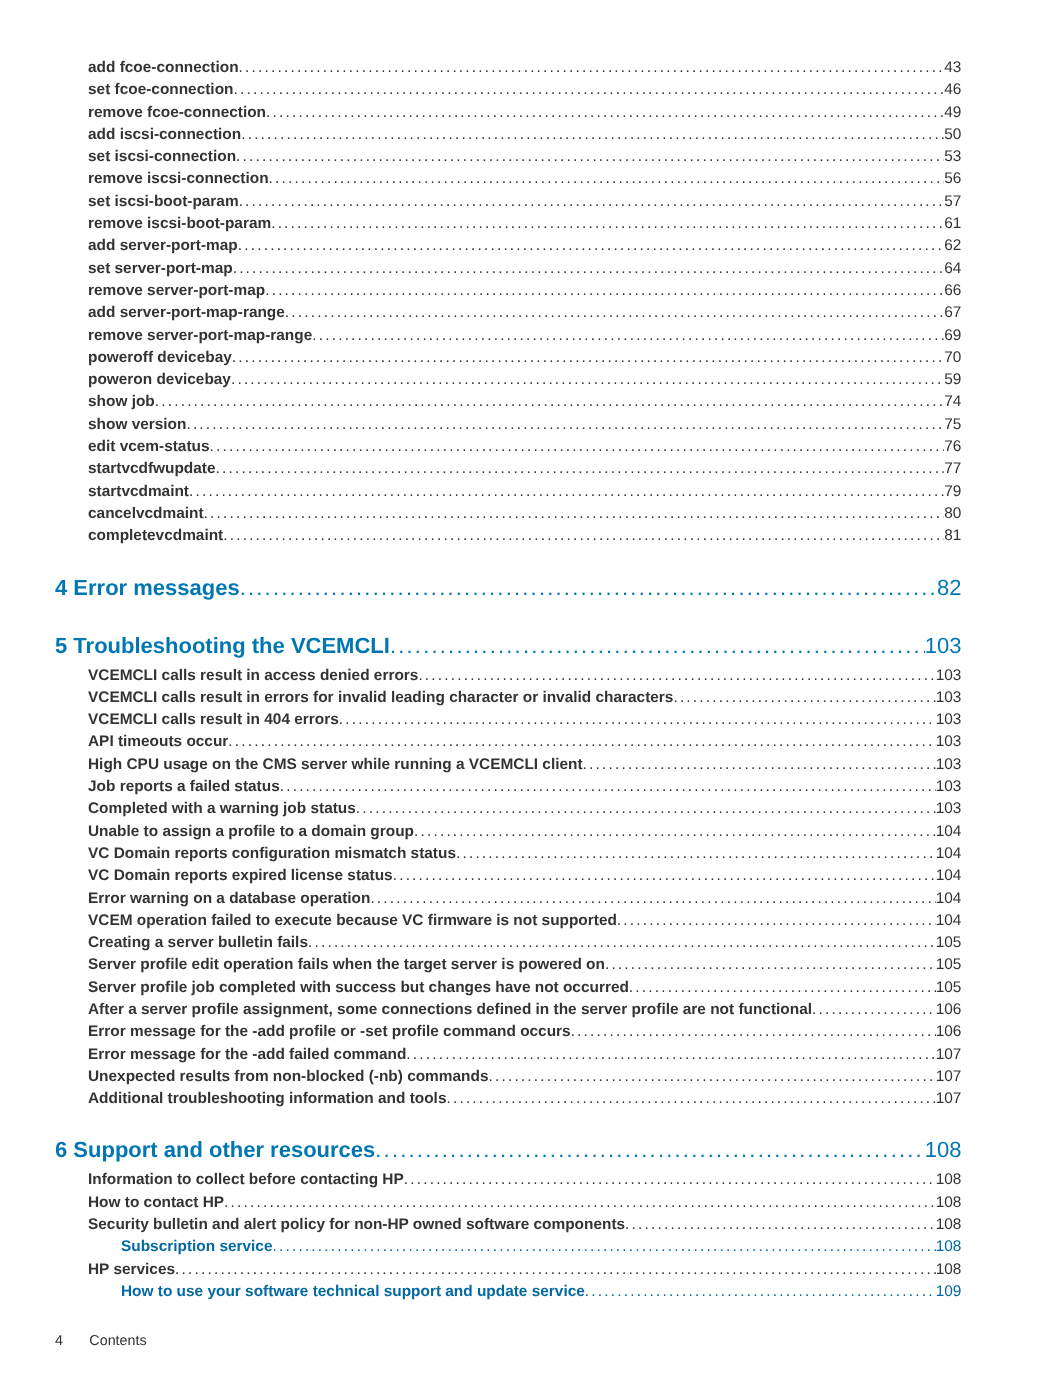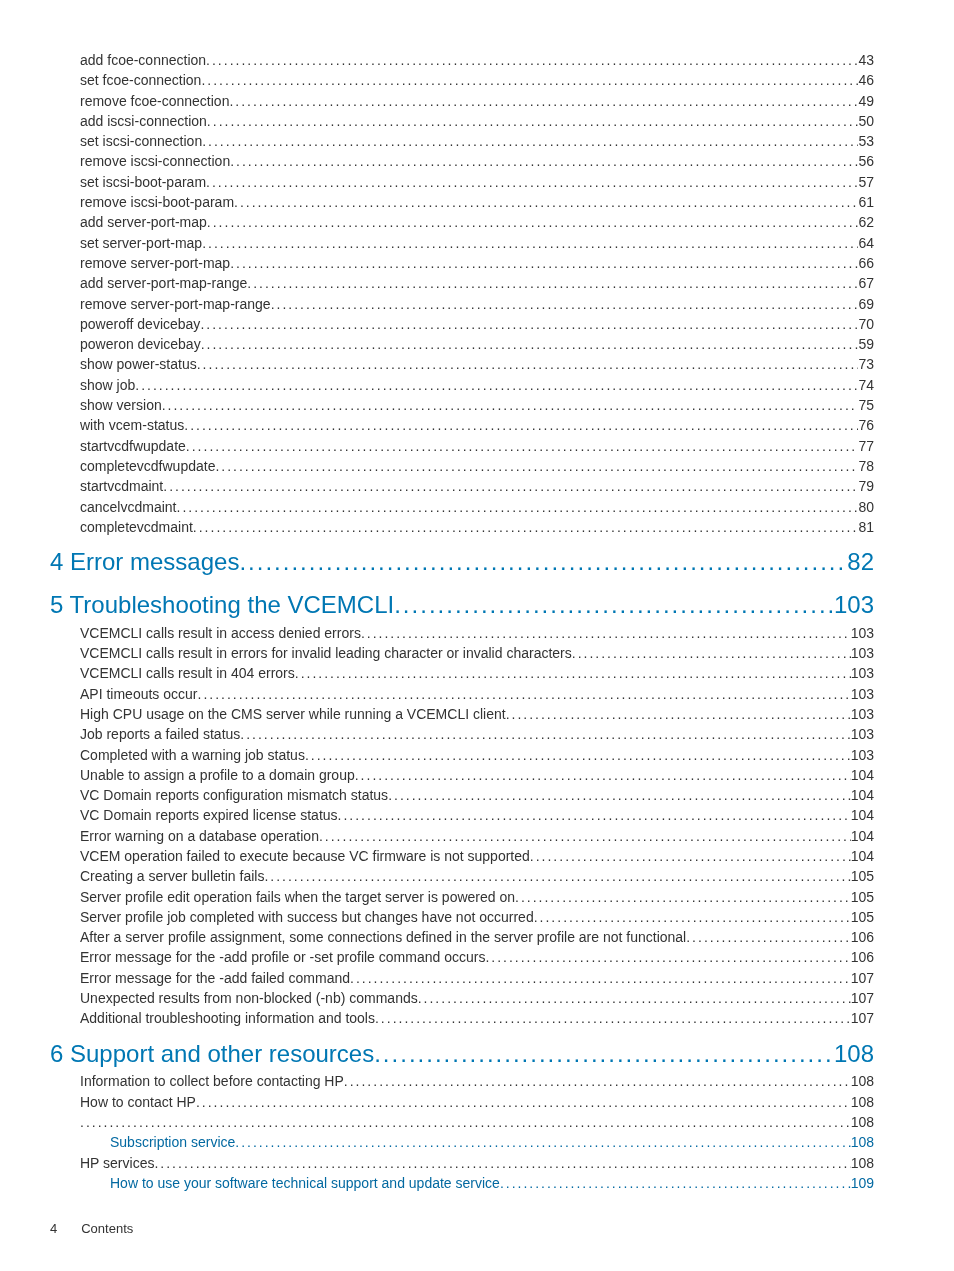--- a/index.html
+++ b/index.html
@@ -15,38 +15,39 @@
     }
     .toc-line {
       display: flex;
       align-items: baseline;
       white-space: nowrap;
       overflow: hidden;
       line-height: 1.45;
     }
     .toc-label {
       flex: 0 0 auto;
+      font-weight: bold;
     }
     .toc-dots {
       flex: 1 1 auto;
       overflow: hidden;
       letter-spacing: 2px;
       min-width: 6px;
     }
     .toc-dots::before {
       content: "....................................................................................................................................................................................................................................................";
     }
     .toc-page {
       flex: 0 0 auto;
     }
     .level-0 {
-      font-size: 24px;
+      font-size: 20px;
       color: #0077b3;
       padding-left: 0;
-      margin-top: 8px;
+      margin-top: 24px;
     }
     .level-0 .toc-page { color: #0077b3; text-align: center; }
     .level-0 .toc-dots { color: #0077b3; }
     .level-1 {
       padding-left: 30px;
       color: #333;
     }
     .level-2 {
       padding-left: 60px;
       color: #0369a1;
@@ -133,48 +134,38 @@
       <span class="toc-label">poweroff devicebay</span>
       <span class="toc-dots"></span>
       <span class="toc-page">70</span>
     </div>
     <div class="toc-line level-1">
       <span class="toc-label">poweron devicebay</span>
       <span class="toc-dots"></span>
       <span class="toc-page">59</span>
     </div>
     <div class="toc-line level-1">
-      <span class="toc-label">show power-status</span>
-      <span class="toc-dots"></span>
-      <span class="toc-page">73</span>
-    </div>
-    <div class="toc-line level-1">
       <span class="toc-label">show job</span>
       <span class="toc-dots"></span>
       <span class="toc-page">74</span>
     </div>
     <div class="toc-line level-1">
       <span class="toc-label">show version</span>
       <span class="toc-dots"></span>
       <span class="toc-page">75</span>
     </div>
     <div class="toc-line level-1">
-      <span class="toc-label">with vcem-status</span>
+      <span class="toc-label">edit vcem-status</span>
       <span class="toc-dots"></span>
       <span class="toc-page">76</span>
     </div>
     <div class="toc-line level-1">
       <span class="toc-label">startvcdfwupdate</span>
       <span class="toc-dots"></span>
       <span class="toc-page">77</span>
-    </div>
-    <div class="toc-line level-1">
-      <span class="toc-label">completevcdfwupdate</span>
-      <span class="toc-dots"></span>
-      <span class="toc-page">78</span>
     </div>
     <div class="toc-line level-1">
       <span class="toc-label">startvcdmaint</span>
       <span class="toc-dots"></span>
       <span class="toc-page">79</span>
     </div>
     <div class="toc-line level-1">
       <span class="toc-label">cancelvcdmaint</span>
       <span class="toc-dots"></span>
       <span class="toc-page">80</span>
@@ -303,20 +294,21 @@
       <span class="toc-label">Information to collect before contacting HP</span>
       <span class="toc-dots"></span>
       <span class="toc-page">108</span>
     </div>
     <div class="toc-line level-1">
       <span class="toc-label">How to contact HP</span>
       <span class="toc-dots"></span>
       <span class="toc-page">108</span>
     </div>
     <div class="toc-line level-1">
+      <span class="toc-label">Security bulletin and alert policy for non-HP owned software components</span>
       <span class="toc-dots"></span>
       <span class="toc-page">108</span>
     </div>
     <div class="toc-line level-2">
       <span class="toc-label">Subscription service</span>
       <span class="toc-dots"></span>
       <span class="toc-page">108</span>
     </div>
     <div class="toc-line level-1">
       <span class="toc-label">HP services</span>

